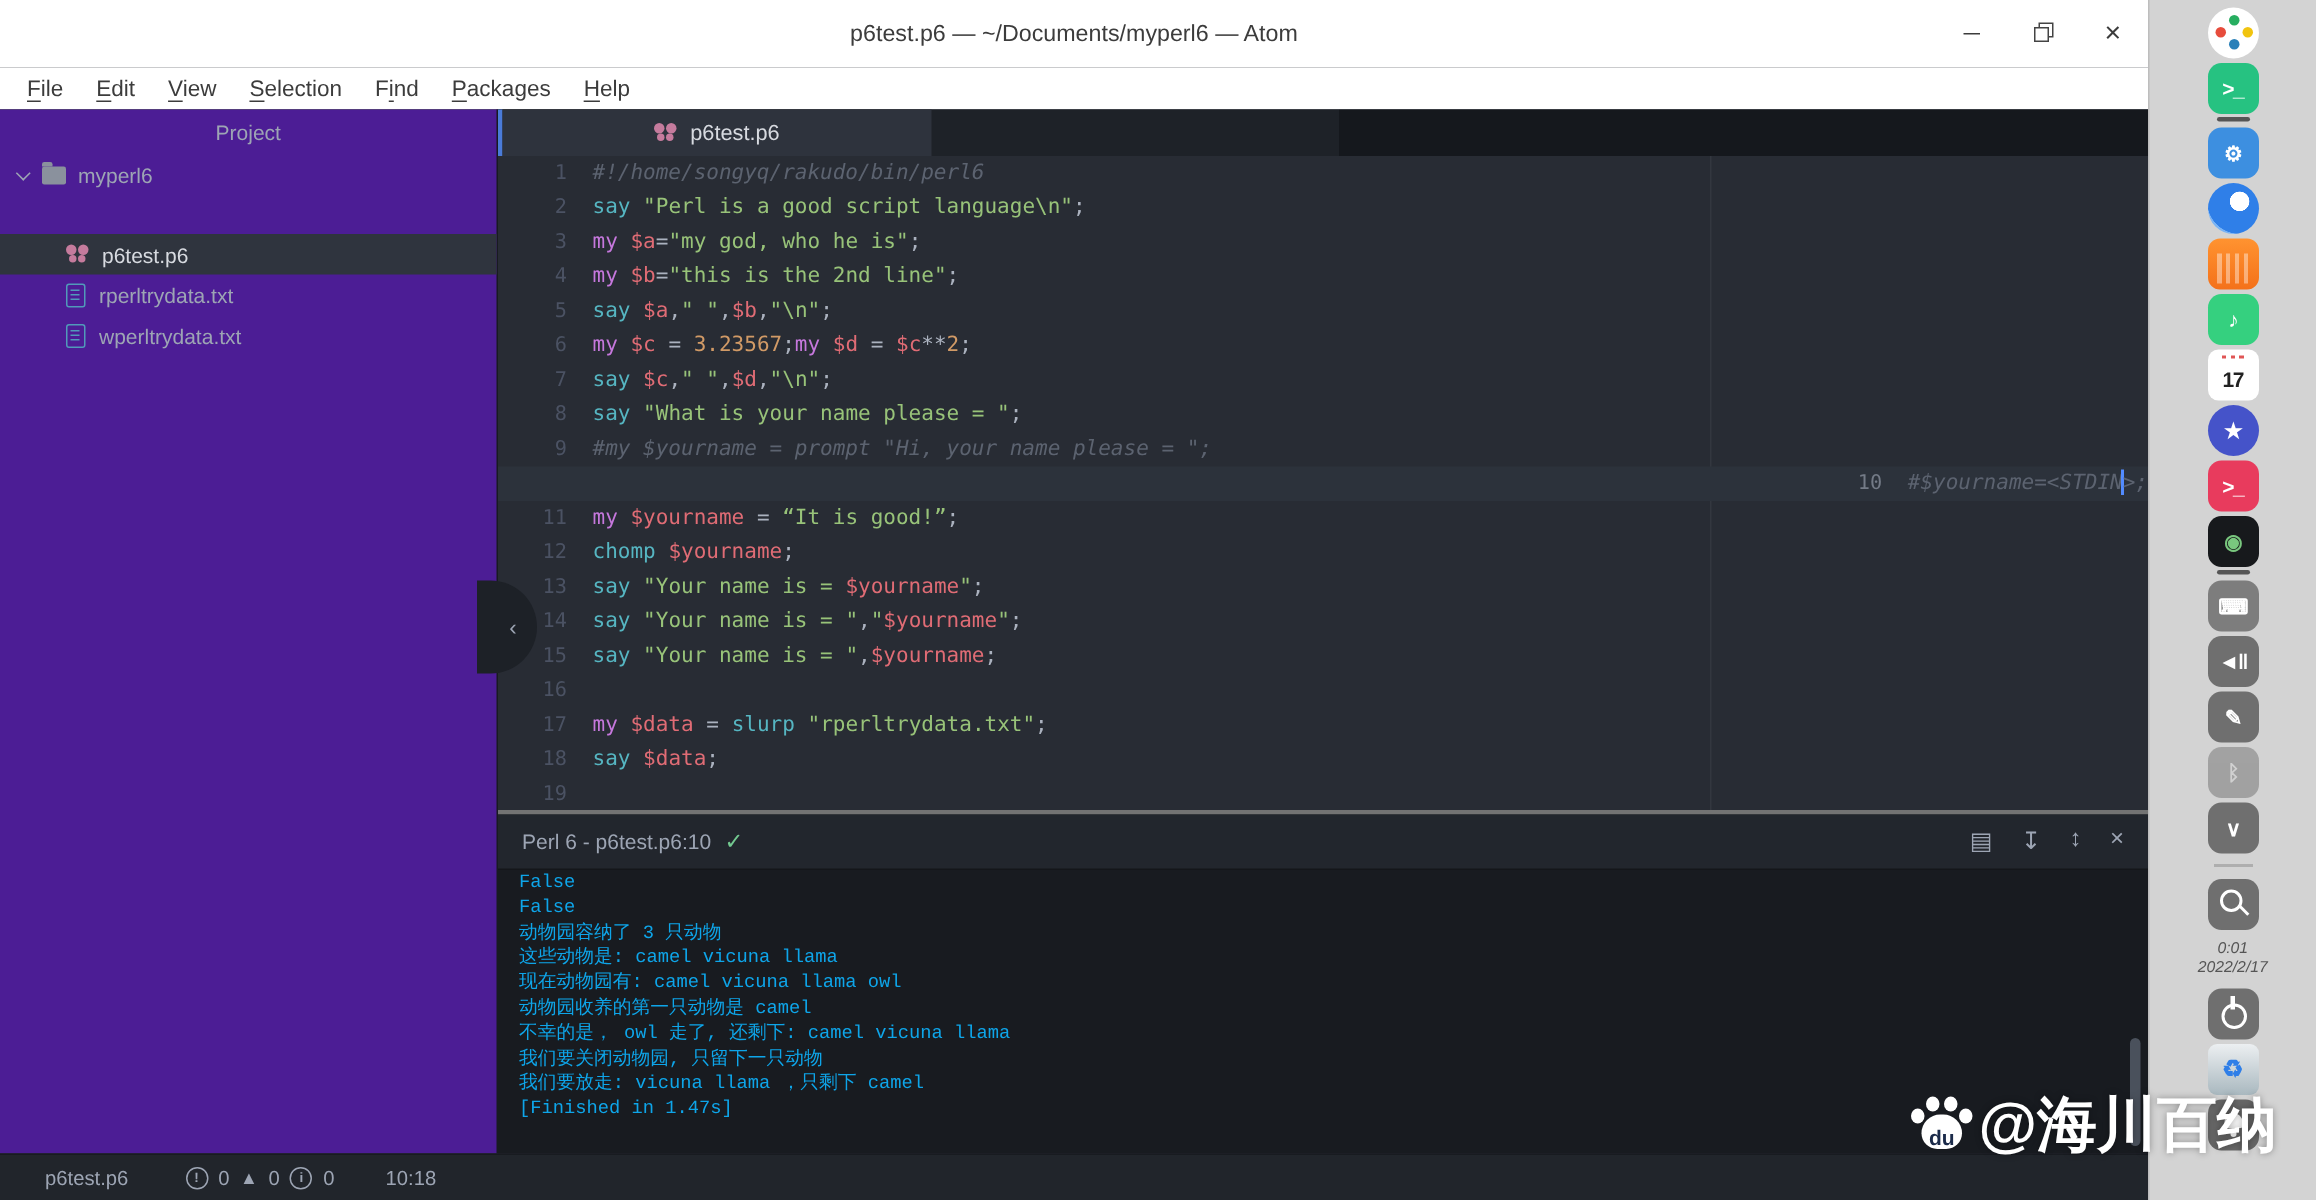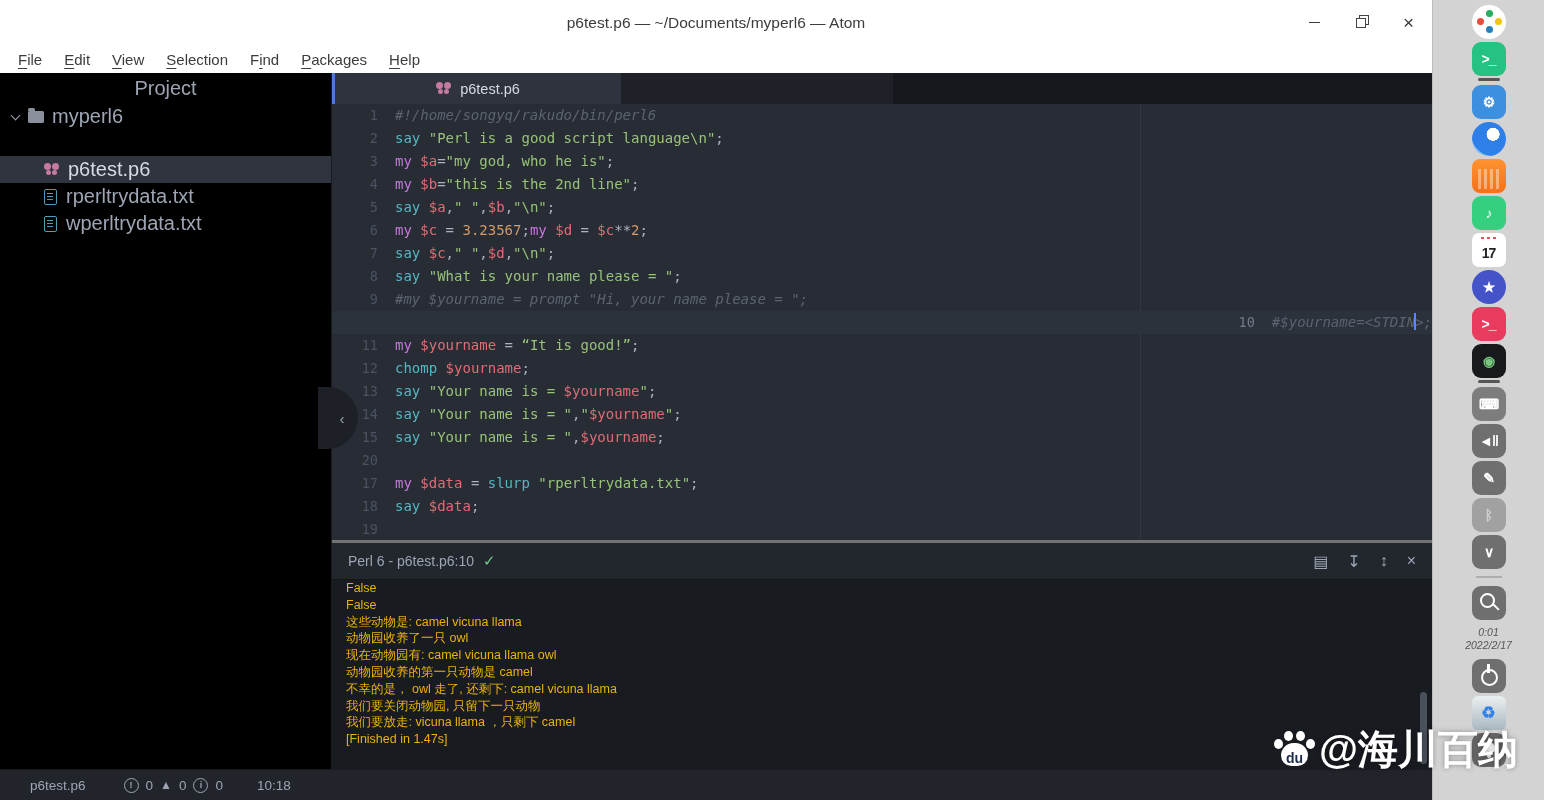--- a/index.html
+++ b/index.html
@@ -19,22 +19,22 @@
   
   .menubar{position:absolute;left:0;top:45px;width:1432px;height:28px;background:#ffffff;
     display:flex;align-items:center;padding-left:7px;font-size:15px;color:#3c3c3c;box-sizing:border-box;}
   .menu-item{padding:0 11px;}
   .menu-item u{text-underline-offset:2.5px;}
 
   
   .workspace{position:absolute;left:0;top:73px;width:1432px;height:696px;background:#282c34;}
 
   
-  .treeview{position:absolute;left:0;top:0;width:332px;height:100%;background:#000000;
-    border-right:1px solid #181b20;color:#9da5b4;font-size:20px;box-sizing:border-box;}
+  .treeview{position:absolute;left:0;top:0;width:332px;height:100%;background:#4c1d95;
+    border-right:1px solid #181b20;color:#9da5b4;font-size:14px;box-sizing:border-box;}
   .tree-header{height:30px;display:flex;align-items:center;justify-content:center;}
   .folder-row{display:flex;align-items:center;height:27px;padding-left:12px;}
   .chev{width:6px;height:6px;border-right:1.6px solid #9da5b4;border-bottom:1.6px solid #9da5b4;
     transform:rotate(45deg);margin:0 9px 2px 0;flex:none;}
   .folder-ic{width:16px;height:12px;background:#8a919d;border-radius:1.5px;position:relative;margin-right:8px;flex:none;}
   .folder-ic::before{content:"";position:absolute;left:0;top:-3px;width:7px;height:3px;background:#8a919d;border-radius:1.5px 1.5px 0 0;}
   .tree-files{margin-top:26px;}
   .tree-row{display:flex;align-items:center;height:27px;padding-left:44px;}
   .tree-row.selected{background:#2f343e;color:#d7dae0;}
   .camelia{position:relative;width:16px;height:13px;flex:none;margin-right:8px;}
@@ -71,22 +71,22 @@
     border-radius:0 31px 31px 0;display:flex;align-items:center;justify-content:center;
     color:#9da5b4;font-size:15px;padding-left:8px;box-sizing:border-box;z-index:5;}
 
   
   .bottompanel{position:absolute;left:0;top:467px;width:1100px;height:229px;background:#181b20;border-top:3px solid #737373;box-sizing:border-box;}
   .panel-header{height:36px;background:#22262d;display:flex;align-items:center;padding:0 16px;
     color:#9da5b4;font-size:14px;border-bottom:1px solid #14161a;}
   .check{color:#73c990;margin-left:9px;font-size:15px;}
   .panel-icons{margin-left:auto;display:flex;gap:19px;font-size:16px;color:#9da5b4;}
   .ph-ic{cursor:default;}
-  .output{position:relative;height:192px;overflow:hidden;padding-left:14px;color:#eab308;
-    font-family:Liberation Sans, sans-serif;font-size:12.5px;line-height:16.8px;}
+  .output{position:relative;height:192px;overflow:hidden;padding-left:14px;color:#0ea5e9;
+    font-family:Liberation Mono, monospace;font-size:12.5px;line-height:16.8px;}
   .out-line:first-child{margin-top:-8px;}
   .out-scrollbar{position:absolute;right:5px;bottom:8px;width:7px;height:72px;background:#4a515c;border-radius:4px;}
 
   
   .statusbar{position:absolute;left:0;top:769px;width:1432px;height:31px;background:#21252b;
     border-top:1px solid #181b20;display:flex;align-items:center;color:#9da5b4;font-size:13.5px;
     padding:0 16px 0 30px;box-sizing:border-box;}
   .sb-file{margin-right:38px;}
   .diag{display:flex;align-items:center;gap:7px;margin-right:34px;}
   .sbc{width:13px;height:13px;border:1.2px solid #9da5b4;border-radius:50%;display:inline-flex;
@@ -206,21 +206,21 @@
           <div class="code-line"><span class="gutter">6</span><span class="code"><span class="tok-kp">my</span><span class="tok-pl"> </span><span class="tok-vr">$c</span><span class="tok-pl"> = </span><span class="tok-nu">3.23567</span><span class="tok-pl">;</span><span class="tok-kp">my</span><span class="tok-pl"> </span><span class="tok-vr">$d</span><span class="tok-pl"> = </span><span class="tok-vr">$c</span><span class="tok-pl">**</span><span class="tok-nu">2</span><span class="tok-pl">;</span></span></div>
           <div class="code-line"><span class="gutter">7</span><span class="code"><span class="tok-kw">say</span><span class="tok-pl"> </span><span class="tok-vr">$c</span><span class="tok-pl">,</span><span class="tok-st">" "</span><span class="tok-pl">,</span><span class="tok-vr">$d</span><span class="tok-pl">,</span><span class="tok-st">"\n"</span><span class="tok-pl">;</span></span></div>
           <div class="code-line"><span class="gutter">8</span><span class="code"><span class="tok-kw">say</span><span class="tok-pl"> </span><span class="tok-st">"What is your name please = "</span><span class="tok-pl">;</span></span></div>
           <div class="code-line"><span class="gutter">9</span><span class="code"><span class="tok-cm">#my $yourname = prompt "Hi, your name please = ";</span></span></div>
           <div class="code-line active"><span class="gutter">10</span><span class="code"><span class="tok-cm">#$yourname=&lt;STDIN</span><span class="cursor"></span><span class="tok-cm">&gt;;</span></span></div>
           <div class="code-line"><span class="gutter">11</span><span class="code"><span class="tok-kp">my</span><span class="tok-pl"> </span><span class="tok-vr">$yourname</span><span class="tok-pl"> = </span><span class="tok-st">“It is good!”</span><span class="tok-pl">;</span></span></div>
           <div class="code-line"><span class="gutter">12</span><span class="code"><span class="tok-kw">chomp</span><span class="tok-pl"> </span><span class="tok-vr">$yourname</span><span class="tok-pl">;</span></span></div>
           <div class="code-line"><span class="gutter">13</span><span class="code"><span class="tok-kw">say</span><span class="tok-pl"> </span><span class="tok-st">"Your name is = </span><span class="tok-vr">$yourname</span><span class="tok-st">"</span><span class="tok-pl">;</span></span></div>
           <div class="code-line"><span class="gutter">14</span><span class="code"><span class="tok-kw">say</span><span class="tok-pl"> </span><span class="tok-st">"Your name is = "</span><span class="tok-pl">,</span><span class="tok-st">"</span><span class="tok-vr">$yourname</span><span class="tok-st">"</span><span class="tok-pl">;</span></span></div>
           <div class="code-line"><span class="gutter">15</span><span class="code"><span class="tok-kw">say</span><span class="tok-pl"> </span><span class="tok-st">"Your name is = "</span><span class="tok-pl">,</span><span class="tok-vr">$yourname</span><span class="tok-pl">;</span></span></div>
-          <div class="code-line"><span class="gutter">20</span><span class="code"></span></div>
+          <div class="code-line"><span class="gutter">16</span><span class="code"></span></div>
           <div class="code-line"><span class="gutter">17</span><span class="code"><span class="tok-kp">my</span><span class="tok-pl"> </span><span class="tok-vr">$data</span><span class="tok-pl"> = </span><span class="tok-kw">slurp</span><span class="tok-pl"> </span><span class="tok-st">"rperltrydata.txt"</span><span class="tok-pl">;</span></span></div>
           <div class="code-line"><span class="gutter">18</span><span class="code"><span class="tok-kw">say</span><span class="tok-pl"> </span><span class="tok-vr">$data</span><span class="tok-pl">;</span></span></div>
           <div class="code-line"><span class="gutter">19</span><span class="code"></span></div>
         </div>
 
       <div class="tree-toggle">‹</div>
 
       <div class="bottompanel">
         <div class="panel-header">
           <span>Perl 6 - p6test.p6:10</span>
@@ -229,22 +229,22 @@
               <span class="ph-ic">▤</span>
               <span class="ph-ic">↧</span>
               <span class="ph-ic">↕</span>
               <span class="ph-ic">×</span>
             </div>
         </div>
         <div class="output" id="output">
           <div class="out-scrollbar"></div>
         <div class="out-line">False</div>
             <div class="out-line">False</div>
+            <div class="out-line">动物园容纳了 3 只动物</div>
             <div class="out-line">这些动物是: camel vicuna llama</div>
-            <div class="out-line">动物园收养了一只 owl</div>
             <div class="out-line">现在动物园有: camel vicuna llama owl</div>
             <div class="out-line">动物园收养的第一只动物是 camel</div>
             <div class="out-line">不幸的是， owl 走了, 还剩下: camel vicuna llama</div>
             <div class="out-line">我们要关闭动物园, 只留下一只动物</div>
             <div class="out-line">我们要放走: vicuna llama ，只剩下 camel</div>
             <div class="out-line">[Finished in 1.47s]</div>
           </div>
       </div>
     </div>
   </div>

